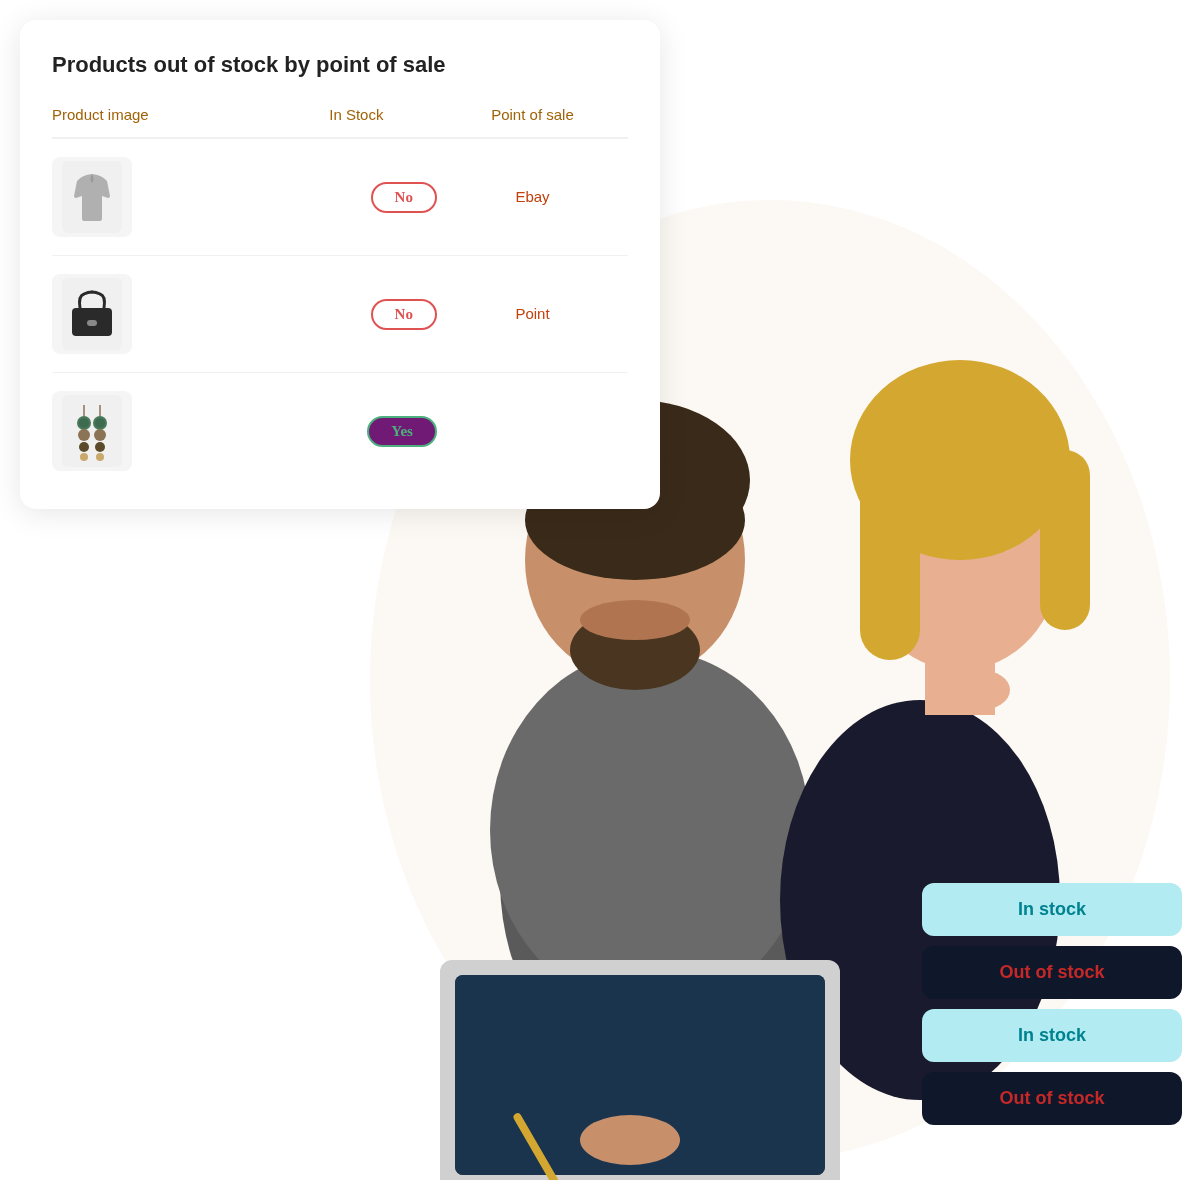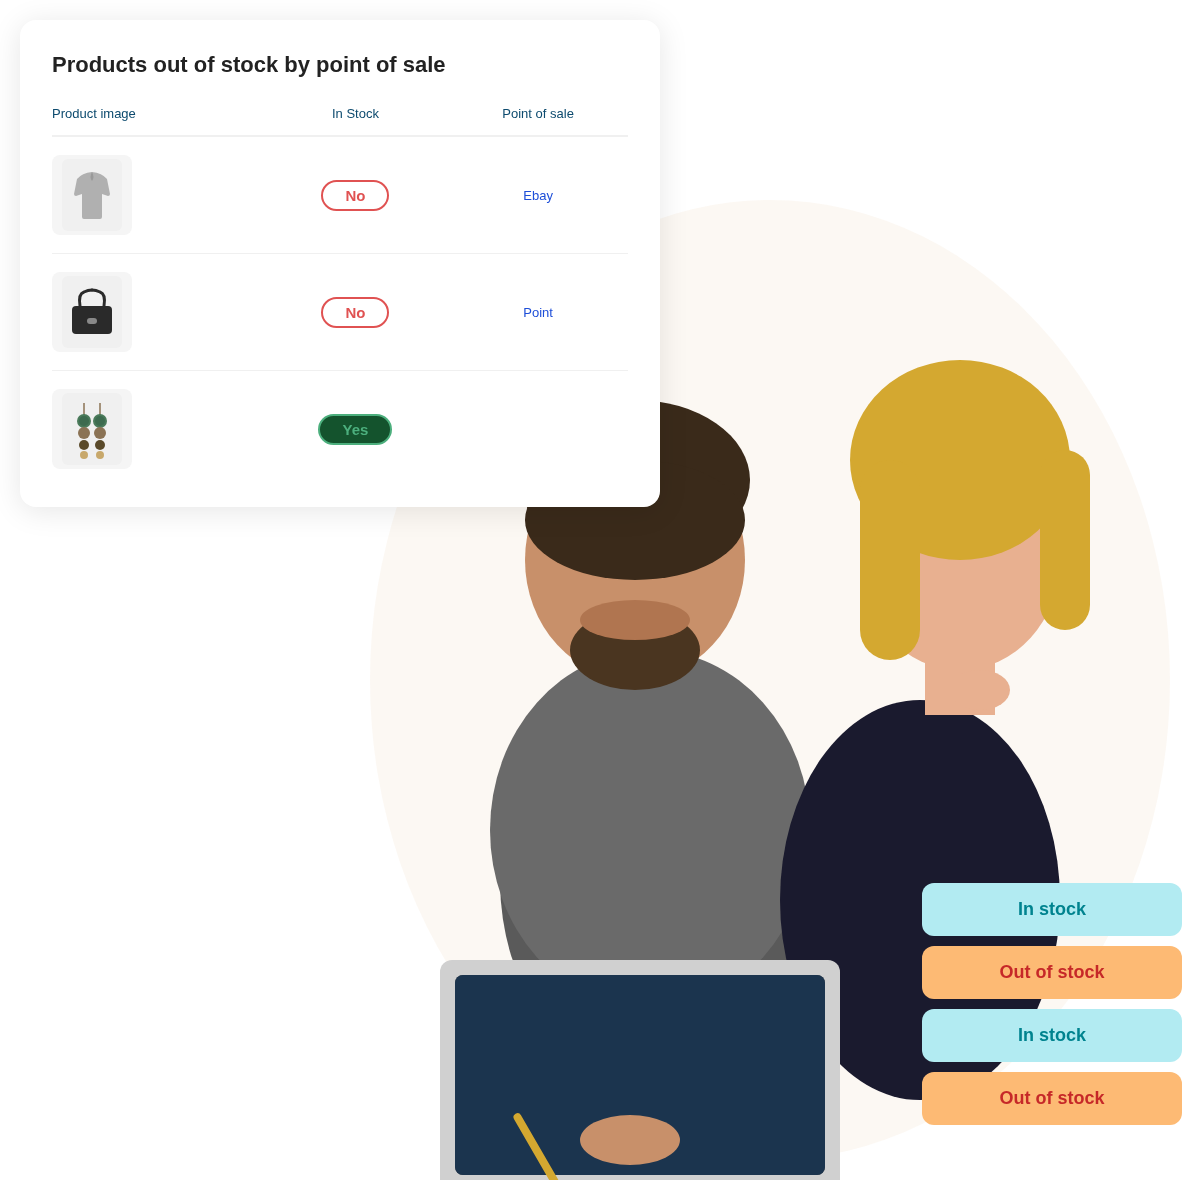--- a/index.html
+++ b/index.html
@@ -39,22 +39,22 @@
       margin-bottom: 28px;
     }
 
     table {
       width: 100%;
       border-collapse: collapse;
     }
 
     thead tr th {
       text-align: left;
-      color: #0c4a6e;
-      font-size: 13px;
+      color: #a16207;
+      font-size: 15px;
       font-weight: 400;
       padding-bottom: 14px;
       border-bottom: 2px solid #f0f0f0;
     }
 
     thead tr th:nth-child(2) {
       text-align: center;
     }
 
     thead tr th:nth-child(3) {
@@ -69,21 +69,22 @@
     tbody tr:last-child {
       border-bottom: none;
     }
 
     tbody tr td {
       padding: 18px 0;
       vertical-align: middle;
     }
 
     tbody tr td:nth-child(2) {
-      text-align: center;
+      text-align: right;
+      font-family: Liberation Serif, serif;
     }
 
     tbody tr td:nth-child(3) {
       text-align: center;
     }
 
     .product-img {
       width: 80px;
       height: 80px;
       border-radius: 8px;
@@ -105,26 +106,26 @@
 
     .badge-no {
       color: #e05252;
       border: 2px solid #e05252;
       background: #fff;
     }
 
     .badge-yes {
       color: #4caf7d;
       border: 2px solid #4caf7d;
-      background: #14532d;
+      background: #701a75;
     }
 
     .pos-label {
-      font-size: 13px;
-      color: #1d4ed8;
+      font-size: 15px;
+      color: #c2410c;
       font-weight: 500;
     }
 
     .people-svg-container {
       position: absolute;
       top: 80px;
       left: 340px;
       width: 860px;
       height: 1100px;
       z-index: 5;
@@ -149,21 +150,21 @@
       text-align: center;
       min-width: 260px;
     }
 
     .stock-badge-instock {
       background: #b2ebf2;
       color: #00838f;
     }
 
     .stock-badge-outofstock {
-      background: #fdba74;
+      background: #0f172a;
       color: #c62828;
     }
   </style>
 </head>
 <body>
 
 <div class="main-container">
 
   <div class="table-card">
     <div class="table-title">Products out of stock by point of sale</div>

